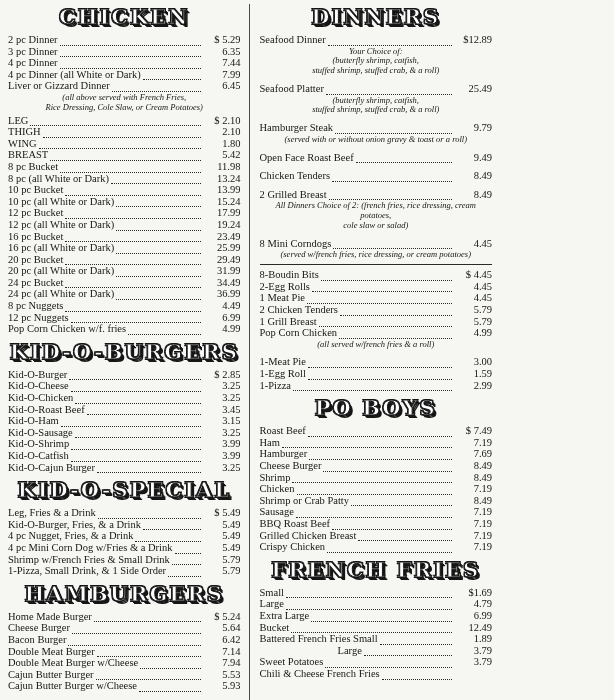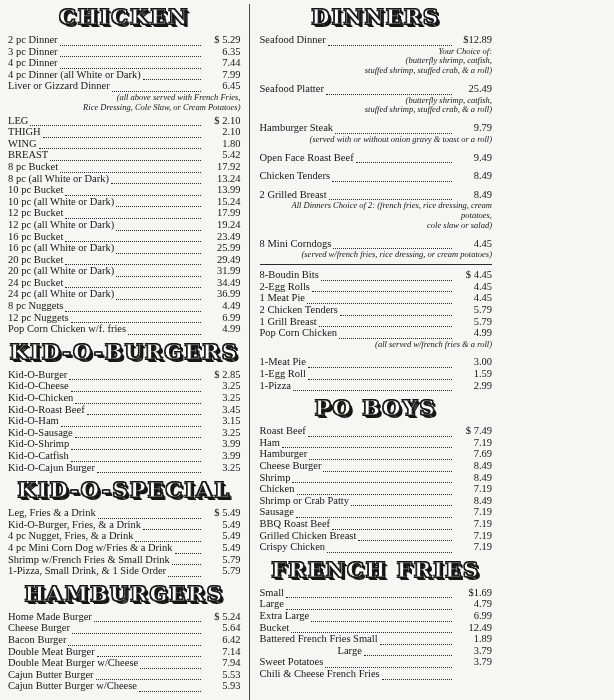--- a/index.html
+++ b/index.html
@@ -47,21 +47,21 @@
     min-width:6px;
     margin:0 2px;
     border-bottom:1px dotted #2a2a2a;
     height:9px;
   }
   .row .price { flex:none; min-width:38px; text-align:right; }
 
   .note {
     font-size:8.5px;
     font-style:italic;
-    text-align:right;
+    text-align:center;
     line-height:9.8px;
     white-space:pre-line;
     margin:1px 0 2px 0;
   }
   .rule { border-top:1px solid #2a2a2a; margin:4px 0; }
 </style>
 </head>
 <body style="background: rgb(246, 246, 242); color: rgb(22, 22, 22);">
 
 <div class="menu">
@@ -113,21 +113,21 @@
             <span class="price">1.80</span>
           </div>
           <div class="row">
             <span class="lbl">BREAST</span>
             <span class="dots"></span>
             <span class="price">5.42</span>
           </div>
           <div class="row">
             <span class="lbl">8 pc Bucket</span>
             <span class="dots"></span>
-            <span class="price">17.92</span>
+            <span class="price">11.98</span>
           </div>
           <div class="row">
             <span class="lbl">8 pc (all White or Dark)</span>
             <span class="dots"></span>
             <span class="price">13.24</span>
           </div>
           <div class="row">
             <span class="lbl">10 pc Bucket</span>
             <span class="dots"></span>
             <span class="price">13.99</span>

